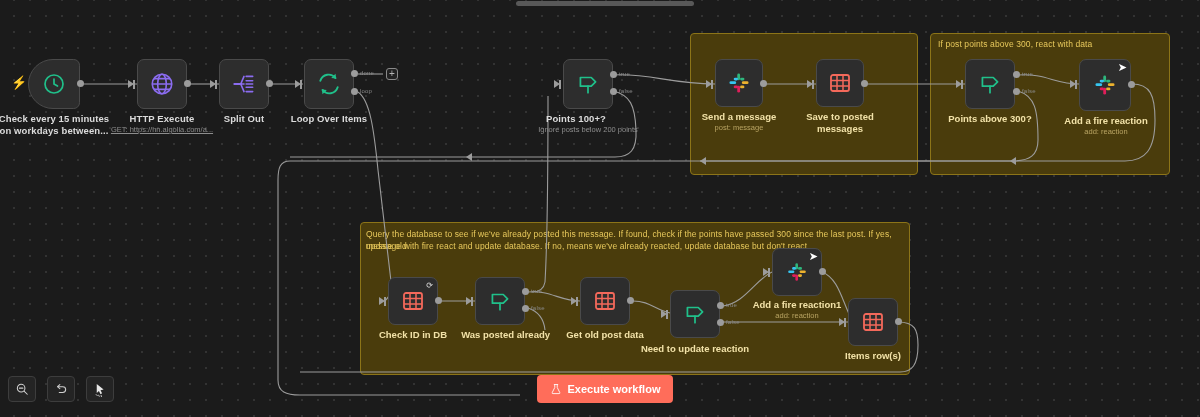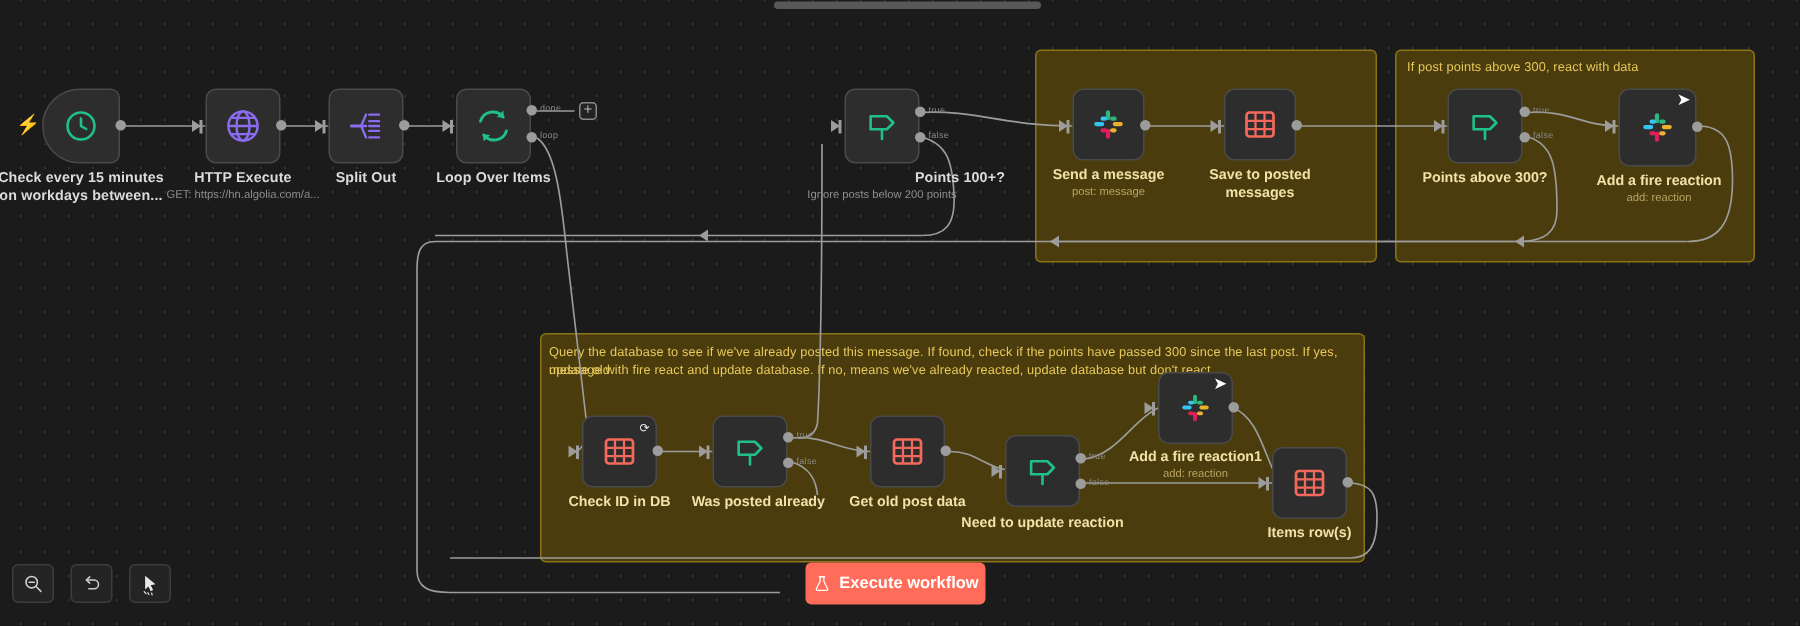--- a/index.html
+++ b/index.html
@@ -121,21 +121,21 @@
   }
 
   
   .tool-btn {
     position: absolute; width: 28px; height: 26px;
     background: #242424; border: 1px solid #3d3d3d; border-radius: 4px;
     display: flex; align-items: center; justify-content: center;
   }
   .exec-btn {
     position: absolute; left: 537px; top: 375px;
-    width: 120px; height: 28px;
+    width: 136px; height: 28px;
     background: #ff6d5a; border-radius: 4px;
     display: flex; align-items: center; justify-content: center; gap: 6px;
     color: #ffffff; font-size: 11px; font-weight: bold;
   }
 </style>
 </head>
 <body>
 
 <div id="canvas">
 
@@ -227,21 +227,21 @@
   <div class="inarrow" style="left:128px; top:80px;"></div>
   <div class="node" style="left:137px; top:59px; width:50px; height:50px;">
     <svg width="26" height="26" viewBox="0 0 24 24">
       <circle cx="12" cy="12" r="9" fill="none" stroke="#8b6cf0" stroke-width="1.5"></circle>
       <ellipse cx="12" cy="12" rx="4" ry="9" fill="none" stroke="#8b6cf0" stroke-width="1.5"></ellipse>
       <path d="M3 12 L21 12 M4.5 7 L19.5 7 M4.5 17 L19.5 17" stroke="#8b6cf0" stroke-width="1.5"></path>
     </svg>
   </div>
   <div class="dot" style="left:184px; top:80px;"></div>
   <div class="node-label" style="left:112px; top:113px; width:100px;">HTTP Execute</div>
-  <div class="node-sub" style="left:102px; top:125px; width:120px;">GET: https://hn.algolia.com/a...</div>
+  <div class="node-sub" style="left:102px; top:125px; width:120px;text-decoration:underline;">GET: https://hn.algolia.com/a...</div>
 
   <div class="inbar" style="left:215px; top:80px;"></div>
   <div class="inarrow" style="left:210px; top:80px;"></div>
   <div class="node" style="left:219px; top:59px; width:50px; height:50px;">
     <svg width="26" height="26" viewBox="0 0 24 24">
       <path d="M3 12 L9 12" stroke="#8b6cf0" stroke-width="1.7" stroke-linecap="round"></path>
       <path d="M9 12 L12 5 M9 12 L12 12 M9 12 L12 19" stroke="#8b6cf0" stroke-width="1.5" stroke-linecap="round"></path>
       <path d="M14 5 L20 5 M14 9 L20 9 M14 12 L20 12 M14 15 L20 15 M14 19 L20 19" stroke="#8b6cf0" stroke-width="1.5" stroke-linecap="round"></path>
     </svg>
   </div>
@@ -270,21 +270,21 @@
   <div class="node" style="left:563px; top:59px; width:50px; height:50px;">
     <svg width="26" height="26" viewBox="0 0 24 24">
       <path d="M5 6 L15 6 L19 10 L15 14 L5 14 Z" fill="none" stroke="#20c08a" stroke-width="1.6" stroke-linejoin="round"></path>
       <path d="M12 14 L12 20" stroke="#20c08a" stroke-width="1.6" stroke-linecap="round"></path>
     </svg>
   </div>
   <div class="dot" style="left:610px; top:71px;"></div>
   <div class="dot" style="left:610px; top:88px;"></div>
   <div class="port-label" style="left:619px; top:71px;">true</div>
   <div class="port-label" style="left:619px; top:88px;">false</div>
-  <div class="node-label" style="left:570px; top:113px; width:100px;text-align:right;">Points 100+?</div>
+  <div class="node-label" style="left:526px; top:113px; width:100px;">Points 100+?</div>
   <div class="node-sub" style="left:518px; top:125px; width:140px;">Ignore posts below 200 points</div>
 
   <div class="inbar" style="left:711px; top:80px;"></div>
   <div class="inarrow" style="left:706px; top:80px;"></div>
   <div class="node" style="left:715px; top:59px; width:48px; height:48px;">
     <svg width="26" height="26" viewBox="0 0 24 24">
       <rect x="3.2" y="10.4" width="6.2" height="2.6" rx="1.3" fill="#36c5f0"></rect>
       <rect x="10.4" y="3.2" width="2.6" height="6.2" rx="1.3" fill="#2eb67d"></rect>
       <rect x="14.6" y="10.4" width="6.2" height="2.6" rx="1.3" fill="#ecb22e"></rect>
       <rect x="10.4" y="14.6" width="2.6" height="6.2" rx="1.3" fill="#e01e5a"></rect>

